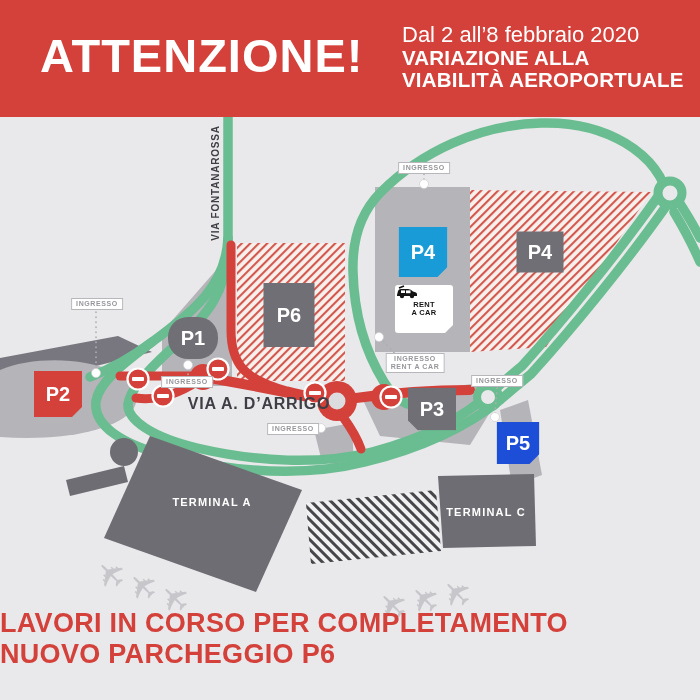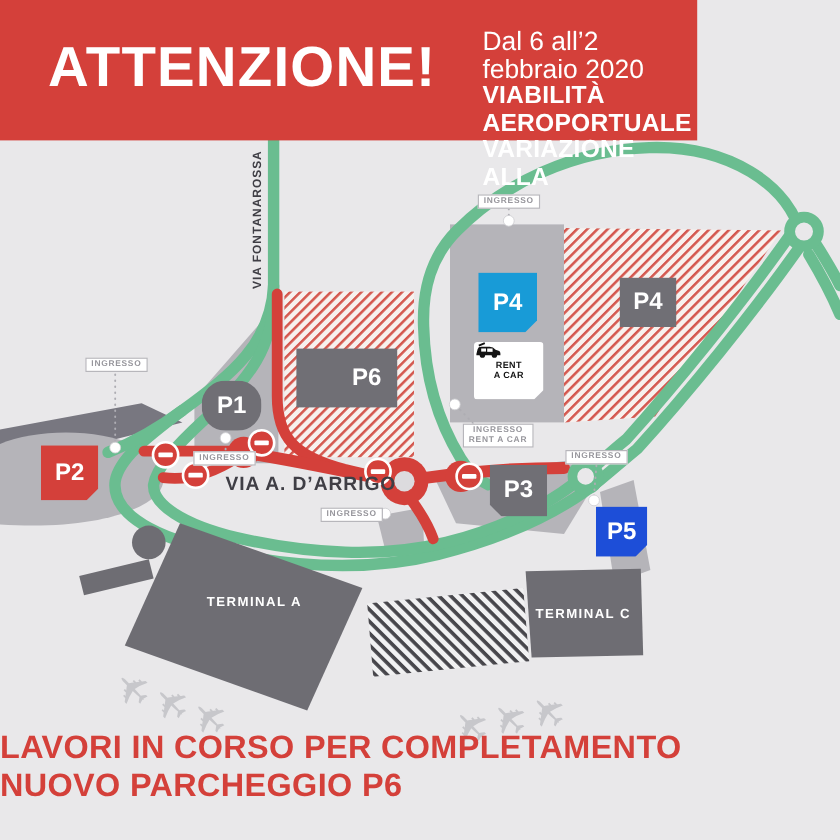--- a/index.html
+++ b/index.html
@@ -1,20 +1,20 @@
 <!DOCTYPE html>
 <html><head>
 <meta charset="utf-8">
 <style>
   html,body{margin:0;padding:0;}
   body{font-family:"Liberation Sans", sans-serif;}
   .stage{position:relative;width:700px;height:700px;overflow:hidden;background:#e9e8ea;}
 
   
-  .banner{position:absolute;left:0;top:0;width:581px;height:117px;background:#d4403a;z-index:5;}
+  .banner{position:absolute;left:0;top:0;width:700px;height:117px;background:#d4403a;z-index:5;}
   .banner-title{position:absolute;left:40px;top:28px;color:#fff;font-size:47px;font-weight:bold;letter-spacing:1px;}
   .banner-right{position:absolute;left:402px;top:24px;color:#fff;line-height:22.5px;}
   .banner-date{font-size:22px;font-weight:normal;}
   .banner-sub{font-size:20.5px;font-weight:bold;letter-spacing:0.2px;}
 
   
   .map{position:absolute;left:0;top:0;width:700px;height:700px;}
   .map svg{position:absolute;left:0;top:0;z-index:1;}
   .overlay{position:absolute;z-index:2;transform:translate(-50%,-50%);}
 
@@ -156,21 +156,21 @@
 
     <div class="overlay roadname vert" style="left:215px;top:183px;font-size:10px;">VIA FONTANAROSSA</div>
     <div class="overlay roadname" style="left:259px;top:404px;">VIA A. D’ARRIGO</div>
 
     <div class="overlay badge bg-dark cut-bl" style="left:193px;top:338px;width:50px;height:42px;border-radius:20px;">P1</div>
     <div class="overlay badge bg-red cut-br" style="left:58px;top:394px;width:48px;height:46px;text-align:center;">P2</div>
     <div class="overlay badge bg-dark cut-bl" style="left:432px;top:409px;width:48px;height:43px;">P3</div>
     <div class="overlay badge bg-blue cut-br" style="left:423px;top:252px;width:49px;height:50px;">P4</div>
     <div class="overlay badge bg-dark" style="left:540px;top:252px;width:47px;height:41px;">P4</div>
     <div class="overlay badge bg-purple cut-br" style="left:518px;top:443px;width:43px;height:42px;">P5</div>
-    <div class="overlay badge bg-dark" style="left:289px;top:315px;width:51px;height:49px;padding-left:33px;">P6</div>
+    <div class="overlay badge bg-dark" style="left:289px;top:315px;width:51px;height:64px;">P6</div>
 
     <div class="overlay rentacar" style="left:424px;top:309px;">
       <svg width="24" height="15" viewBox="0 0 24 15">
         <path d="M4,3 L9,1" stroke="#141414" stroke-width="1.6" fill="none"></path>
         <path d="M2,10 L3,6 Q3.5,4 6,4 L13,4 Q16,4 18,6.5 L21,7.5 Q22,8 22,9.5 L22,11 L2,11 Z" fill="#141414"></path>
         <rect x="6" y="5.4" width="4" height="2.6" fill="#fff"></rect>
         <rect x="11" y="5.4" width="4.5" height="2.8" fill="#fff"></rect>
         <circle cx="7" cy="11" r="2.2" fill="#141414"></circle>
         <circle cx="17" cy="11" r="2.2" fill="#141414"></circle>
       </svg>
@@ -188,23 +188,23 @@
     <div class="overlay ingresso" style="left:415px;top:363px;">
       <div>INGRESSO</div>
       <div>RENT A CAR</div>
     </div>
     <div class="overlay ingresso" style="left:497px;top:381px;">INGRESSO</div>
   </div>
 
   <div class="banner">
     <div class="banner-title">ATTENZIONE!</div>
     <div class="banner-right">
-      <div class="banner-date">Dal 6 all’2 febbraio 2020</div>
+      <div class="banner-date">Dal 2 all’8 febbraio 2020</div>
+      <div class="banner-sub">VARIAZIONE ALLA</div>
       <div class="banner-sub">VIABILITÀ AEROPORTUALE</div>
-      <div class="banner-sub">VARIAZIONE ALLA</div>
     </div>
   </div>
 
   <div class="footer">
     <div>LAVORI IN CORSO PER COMPLETAMENTO</div>
     <div>NUOVO PARCHEGGIO P6</div>
   </div>
 
 </div>
 

